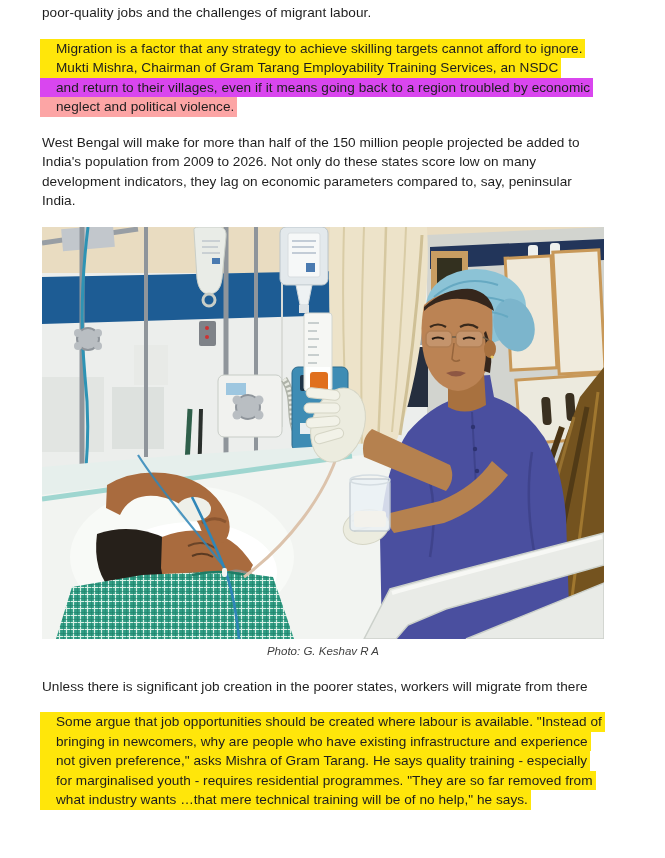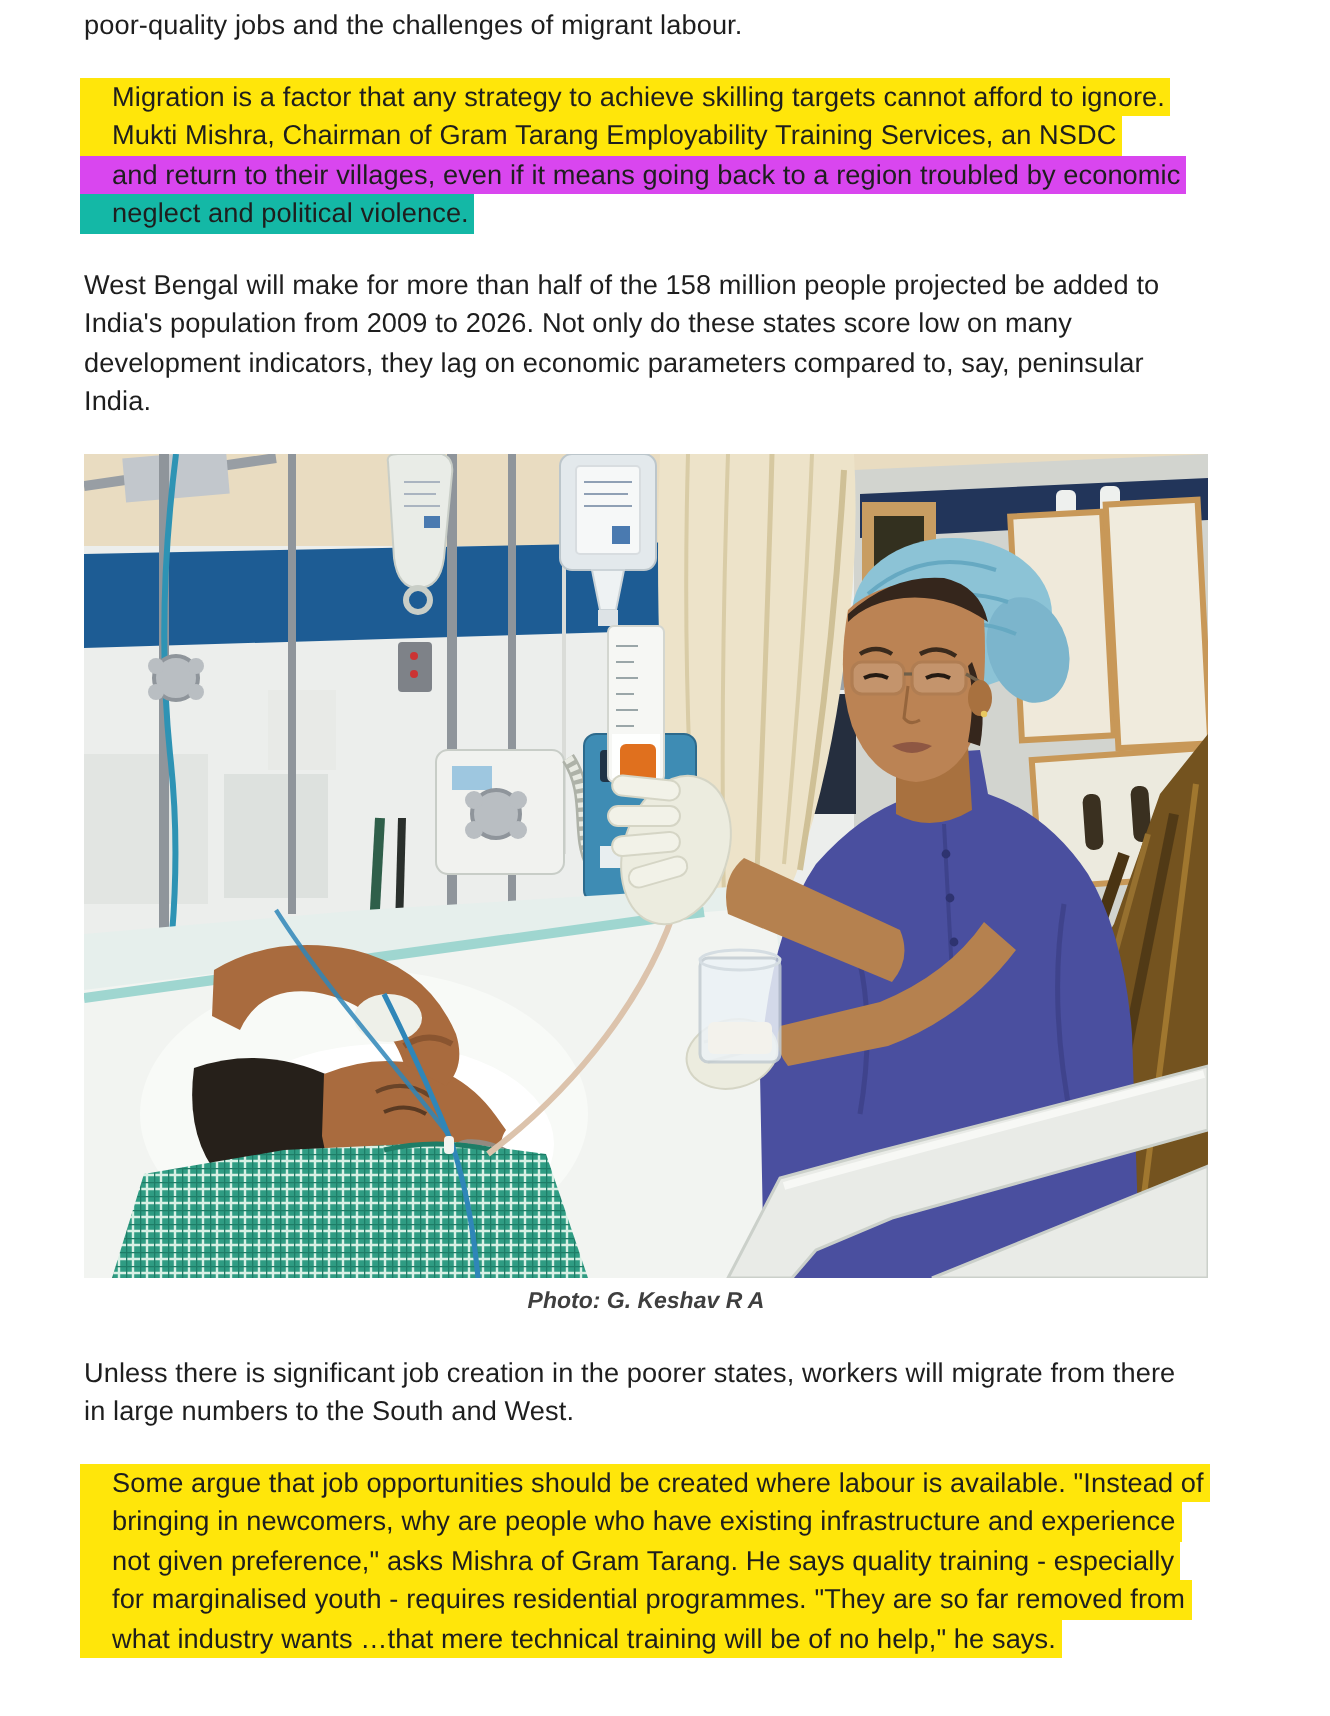--- a/index.html
+++ b/index.html
@@ -7,45 +7,45 @@
     width:665px;height:858px;background:#ffffff;overflow:hidden;
     font-family:"Liberation Sans","DejaVu Sans",sans-serif;color:#1e1e1e;
   }
   .article{padding:3px 30px 0 42px;}
   .para{margin:0 0 16px 0;}
   .line{
     display:table;white-space:nowrap;
     font-size:13.6px;line-height:19.5px;letter-spacing:0.05px;
   }
   .para.hl .line{background:#ffe60a;padding:0 3px 0 16px;margin-left:-2px;}
-  figure{margin:0 0 19px 0;width:562px;font-weight:bold;}
+  figure{margin:0 0 19px 0;width:562px;}
   .photo-frame{width:562px;height:412px;display:block;}
   figcaption{
     text-align:center;font-style:italic;font-size:11.5px;color:#3f3f3f;
     margin-top:5px;line-height:14px;
   }
 </style>
 </head>
 <body style="background: rgb(255, 255, 255); color: rgb(30, 30, 30);">
 
 <div class="article">
 
   <p class="para">
     <span class="line">poor-quality jobs and the challenges of migrant labour.</span>
   </p>
 
   <p class="para hl">
     <span class="line" style="background: rgb(255, 230, 10);">Migration is a factor that any strategy to achieve skilling targets cannot afford to ignore.</span>
     <span class="line" style="background: rgb(255, 230, 10);">Mukti Mishra, Chairman of Gram Tarang Employability Training Services, an NSDC</span>
     <span class="line" style="background: #d946ef;">and return to their villages, even if it means going back to a region troubled by economic</span>
-    <span class="line" style="background: #14b8a6;">neglect and political violence.</span>
+    <span class="line" style="background: #fca5a5;">neglect and political violence.</span>
   </p>
 
   <p class="para">
-    <span class="line">West Bengal will make for more than half of the 158 million people projected be added to</span>
+    <span class="line">West Bengal will make for more than half of the 150 million people projected be added to</span>
     <span class="line">India's population from 2009 to 2026. Not only do these states score low on many</span>
     <span class="line">development indicators, they lag on economic parameters compared to, say, peninsular</span>
     <span class="line">India.</span>
   </p>
 
   <figure>
     <svg class="photo-frame" viewBox="0 0 562 412" preserveAspectRatio="none">
       <defs>
         <pattern id="check" width="7" height="7" patternUnits="userSpaceOnUse">
           <rect width="7" height="7" fill="#2f9c83"></rect>
@@ -247,21 +247,20 @@
         <polygon points="322,412 348,362 392,350 562,306 562,338 404,382 366,398 354,412" fill="#e9ebe7" stroke="#cbd0ca" stroke-width="1.5"></polygon>
         <polygon points="424,412 562,356 562,412" fill="#e9ebe7" stroke="#cbd0ca" stroke-width="1.5"></polygon>
         <path d="M350,366 Q392,354 560,310" stroke="#f7f8f5" stroke-width="4" fill="none"></path>
       </g>
     </svg>
     <figcaption style="color: rgb(63, 63, 63);">Photo: G. Keshav R A</figcaption>
   </figure>
 
   <p class="para">
     <span class="line">Unless there is significant job creation in the poorer states, workers will migrate from there</span>
-    <span class="line">in large numbers to the South and West.</span>
   </p>
 
   <p class="para hl">
     <span class="line" style="background: rgb(255, 230, 10); margin-top: 11px;">Some argue that job opportunities should be created where labour is available. "Instead of</span>
     <span class="line" style="background: rgb(255, 230, 10);">bringing in newcomers, why are people who have existing infrastructure and experience</span>
     <span class="line" style="background: rgb(255, 230, 10);">not given preference," asks Mishra of Gram Tarang. He says quality training - especially</span>
     <span class="line" style="background: rgb(255, 230, 10);">for marginalised youth - requires residential programmes. "They are so far removed from</span>
     <span class="line" style="background: rgb(255, 230, 10);">what industry wants …that mere technical training will be of no help," he says.</span>
   </p>
 

